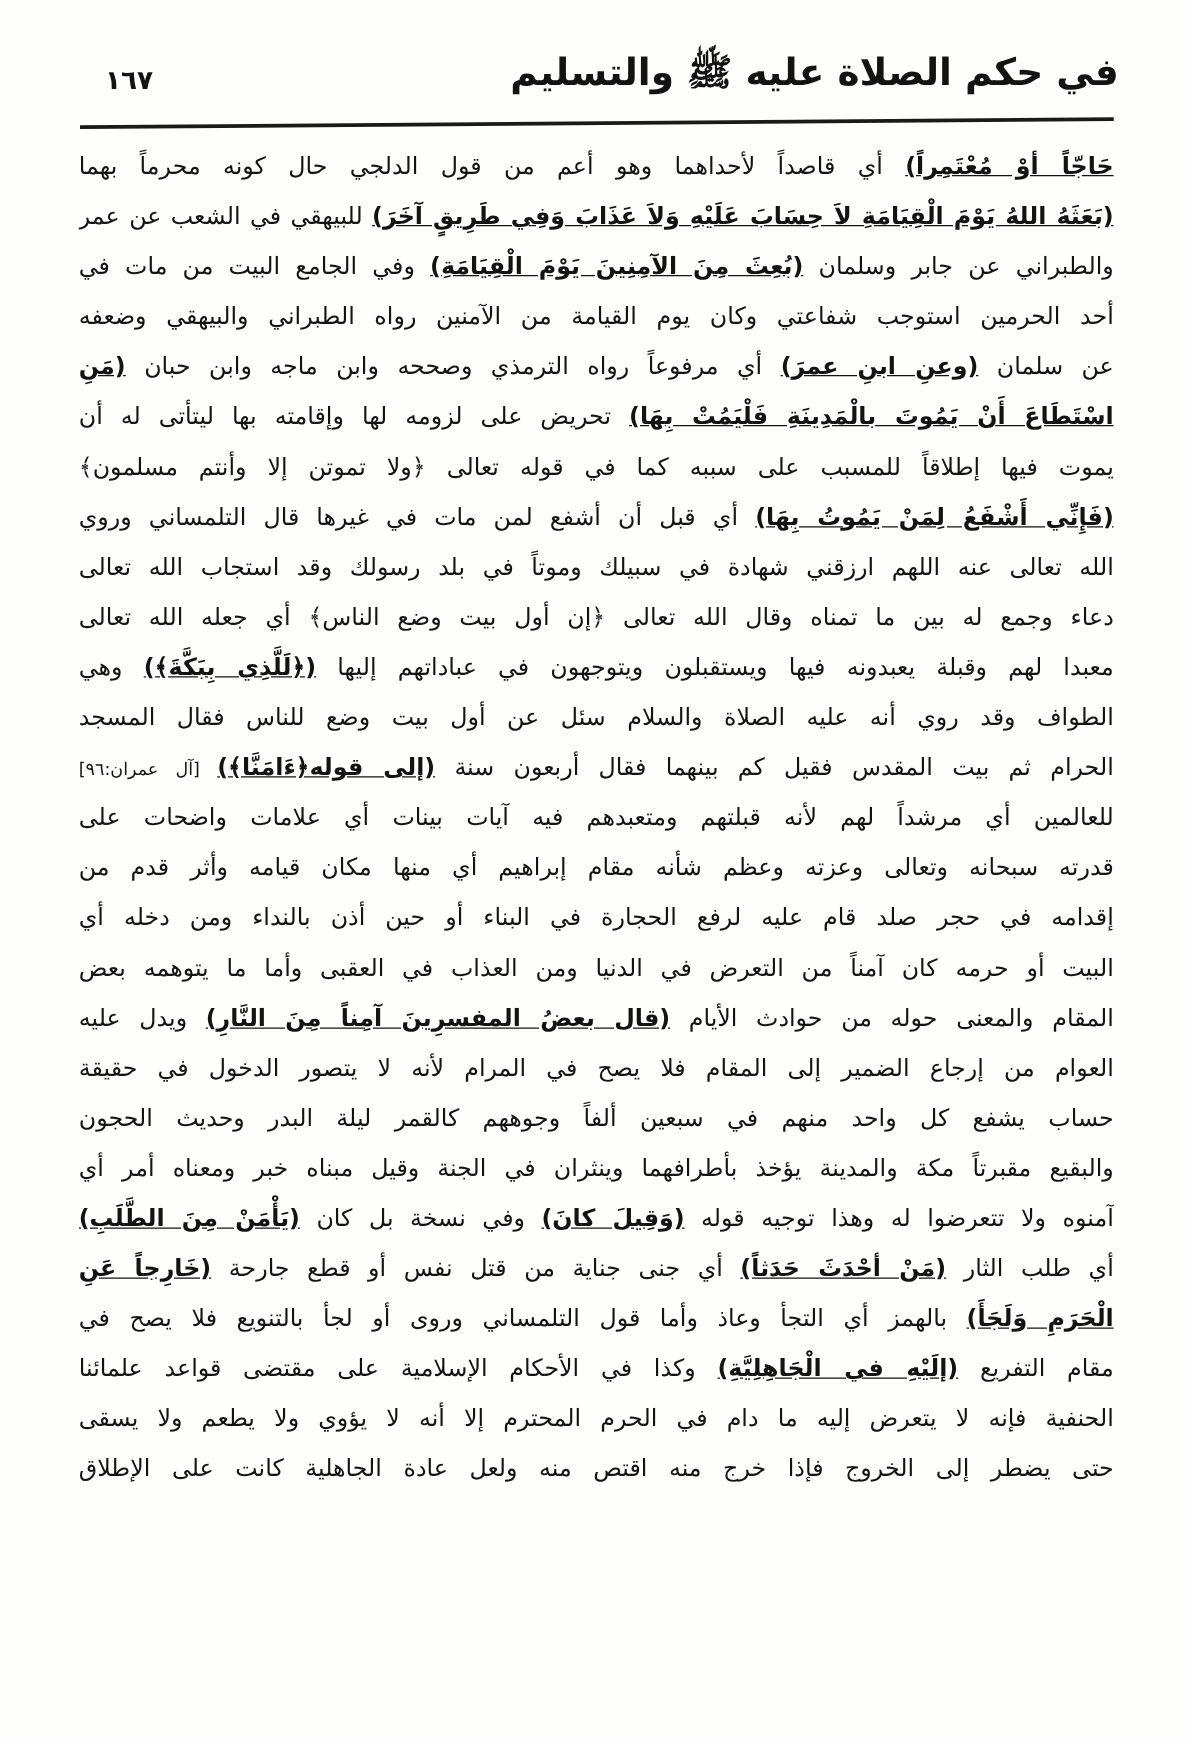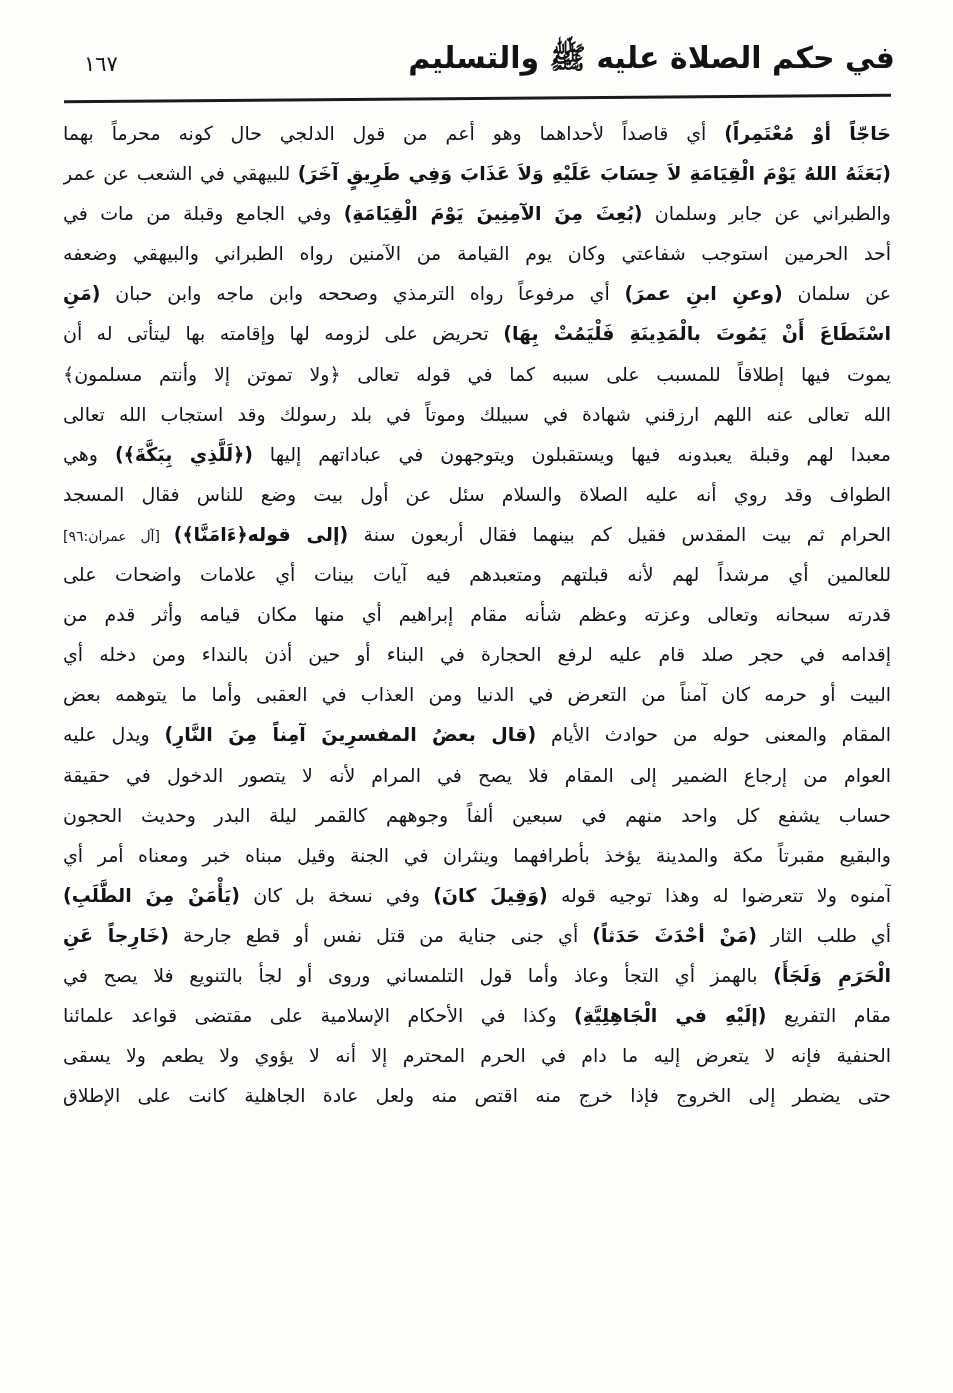--- a/index.html
+++ b/index.html
@@ -31,21 +31,21 @@
     font-size: 30px;
     font-weight: 700;
     letter-spacing: 0.2px;
     white-space: nowrap;
   }
   .page-number {
     position: absolute;
     left: 26px;
     top: 14px;
     font-size: 21px;
-    font-weight: 400;
+    font-weight: 700;
   }
   .rule {
     position: absolute;
     top: 97px;
     right: 62px;
     left: 64px;
     height: 2.5px;
     background: #1a1a1a;
     transform: rotate(-0.45deg);
   }
@@ -57,41 +57,43 @@
   }
   .line {
     height: 40.1px;
     line-height: 40.1px;
     font-size: 19px;
     text-align: justify;
     text-align-last: justify;
     overflow: hidden;
   }
   .line span { display: inline; }
-  .b  { font-weight: 700; }
+  .b  { font-weight: 700; text-decoration: underline; }
   .sm { font-size: 14px; }
 </style>
 </head>
 <body>
 
 <div class="page">
   <div class="header">
     <div class="header-title">في حكم الصلاة عليه ﷺ والتسليم</div>
     <div class="page-number">١٦٧</div>
   </div>
   <div class="rule"></div>
   <div class="page-text">
       <div class="line"><span class="b">حَاجّاً أوْ مُعْتَمِراً)</span><span> أي قاصداً لأحداهما وهو أعم من قول الدلجي حال كونه محرماً بهما</span></div>
       <div class="line"><span class="b">(بَعَثَهُ اللهُ يَوْمَ الْقِيَامَةِ لاَ حِسَابَ عَلَيْهِ وَلاَ عَذَابَ وَفِي طَرِيقٍ آخَرَ)</span><span> للبيهقي في الشعب عن عمر</span></div>
-      <div class="line"><span>والطبراني عن جابر وسلمان </span><span class="b">(بُعِثَ مِنَ الآمِنِينَ يَوْمَ الْقِيَامَةِ)</span><span> وفي الجامع وقبلة من مات في</span></div>
+      <div class="line"><span>والطبراني عن جابر وسلمان </span><span class="b">(بُعِثَ مِنَ الآمِنِينَ يَوْمَ الْقِيَامَةِ)</span><span> وفي الجامع البيت من مات في</span></div>
       <div class="line"><span>أحد الحرمين استوجب شفاعتي وكان يوم القيامة من الآمنين رواه الطبراني والبيهقي وضعفه</span></div>
       <div class="line"><span>عن سلمان </span><span class="b">(وعنِ ابنِ عمرَ)</span><span> أي مرفوعاً رواه الترمذي وصححه وابن ماجه وابن حبان </span><span class="b">(مَنِ</span></div>
       <div class="line"><span class="b">اسْتَطَاعَ أَنْ يَمُوتَ بالْمَدِينَةِ فَلْيَمُتْ بِهَا)</span><span> تحريض على لزومه لها وإقامته بها ليتأتى له أن</span></div>
       <div class="line"><span>يموت فيها إطلاقاً للمسبب على سببه كما في قوله تعالى ﴿ولا تموتن إلا وأنتم مسلمون﴾</span></div>
+      <div class="line"><span class="b">(فَإِنِّي أَشْفَعُ لِمَنْ يَمُوتُ بِهَا)</span><span> أي قبل أن أشفع لمن مات في غيرها قال التلمساني وروي</span></div>
       <div class="line"><span>الله تعالى عنه اللهم ارزقني شهادة في سبيلك وموتاً في بلد رسولك وقد استجاب الله تعالى</span></div>
+      <div class="line"><span>دعاء وجمع له بين ما تمناه وقال الله تعالى ﴿إن أول بيت وضع الناس﴾ أي جعله الله تعالى</span></div>
       <div class="line"><span>معبدا لهم وقبلة يعبدونه فيها ويستقبلون ويتوجهون في عباداتهم إليها </span><span class="b">(﴿لَلَّذِي بِبَكَّةَ﴾)</span><span> وهي</span></div>
       <div class="line"><span>الطواف وقد روي أنه عليه الصلاة والسلام سئل عن أول بيت وضع للناس فقال المسجد</span></div>
       <div class="line"><span>الحرام ثم بيت المقدس فقيل كم بينهما فقال أربعون سنة </span><span class="b">(إلى قوله﴿ءَامَنَّا﴾)</span><span class="sm"> [آل عمران:٩٦]</span></div>
       <div class="line"><span>للعالمين أي مرشداً لهم لأنه قبلتهم ومتعبدهم فيه آيات بينات أي علامات واضحات على</span></div>
       <div class="line"><span>قدرته سبحانه وتعالى وعزته وعظم شأنه مقام إبراهيم أي منها مكان قيامه وأثر قدم من</span></div>
       <div class="line"><span>إقدامه في حجر صلد قام عليه لرفع الحجارة في البناء أو حين أذن بالنداء ومن دخله أي</span></div>
       <div class="line"><span>البيت أو حرمه كان آمناً من التعرض في الدنيا ومن العذاب في العقبى وأما ما يتوهمه بعض</span></div>
       <div class="line"><span>المقام والمعنى حوله من حوادث الأيام </span><span class="b">(قال بعضُ المفسرِينَ آمِناً مِنَ النَّارِ)</span><span> ويدل عليه</span></div>
       <div class="line"><span>العوام من إرجاع الضمير إلى المقام فلا يصح في المرام لأنه لا يتصور الدخول في حقيقة</span></div>
       <div class="line"><span>حساب يشفع كل واحد منهم في سبعين ألفاً وجوههم كالقمر ليلة البدر وحديث الحجون</span></div>

